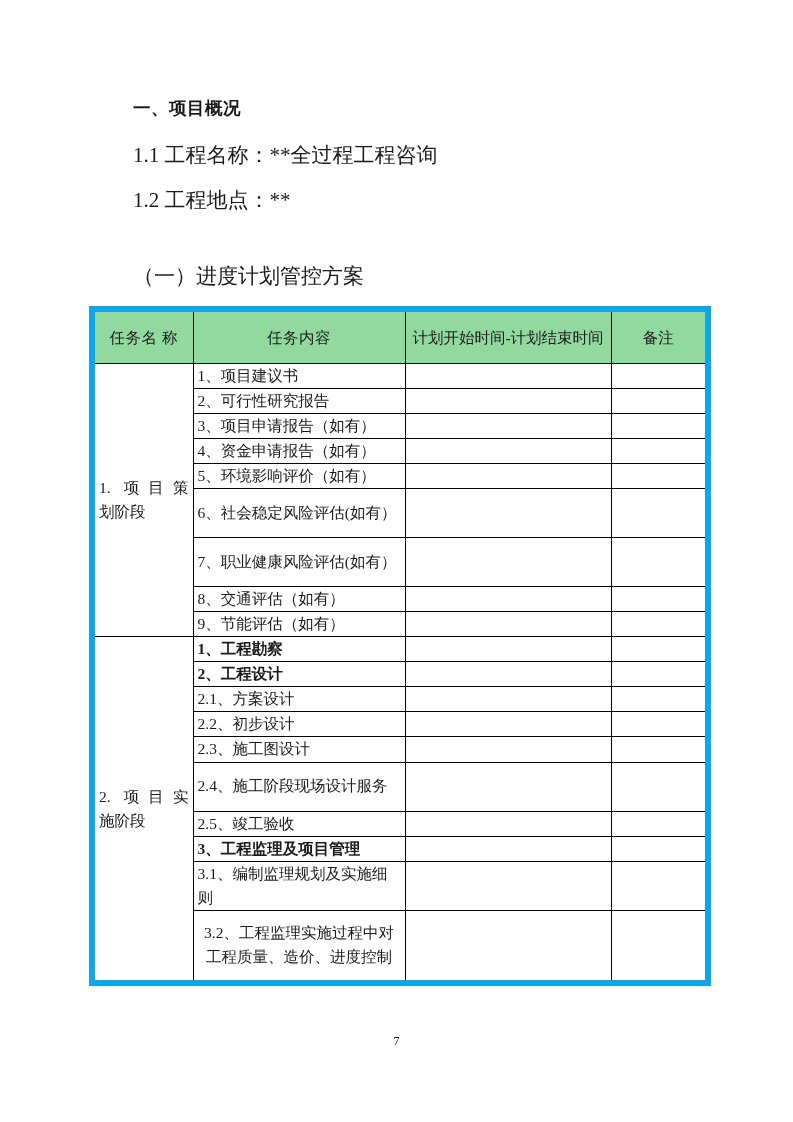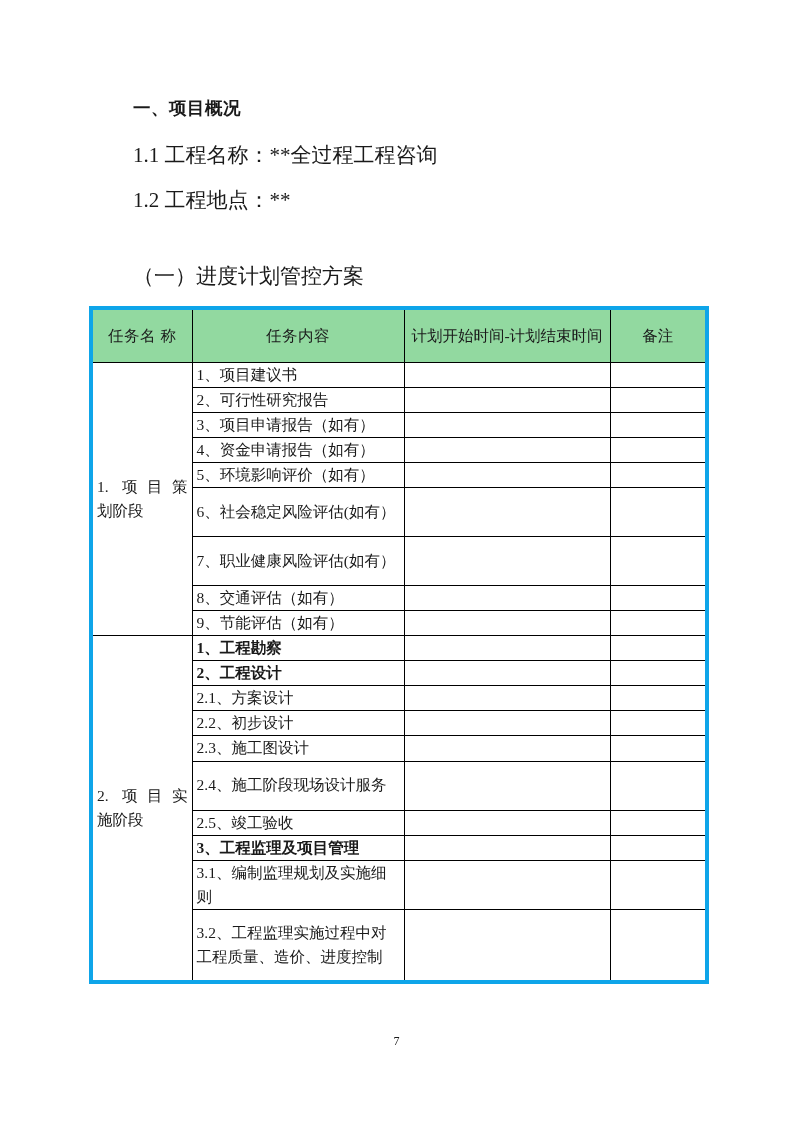--- a/index.html
+++ b/index.html
@@ -52,21 +52,21 @@
   .spacer-sm { height: 15px; }
   .spacer-md { height: 16px; }
   .spacer-lg { height: 14px; }
 
   
   table.plan {
     border-collapse: collapse;
     table-layout: fixed;
     width: 616px;
     margin: 0;
-    border: 4px solid #0ea5e9;
+    border: 6px solid #0ea5e9;
   }
   table.plan td,
   table.plan th {
     border: 1px solid #000;
     padding: 0 4px;
     vertical-align: middle;
     font-weight: normal;
     font-size: 15.5px;
     line-height: 1.55;
     box-sizing: border-box;
@@ -109,21 +109,21 @@
   td.task {
     text-align: left;
     padding-left: 6px;
     padding-right: 2px;
   }
   td.task.b { font-weight: bold; margin-left: 44px; }
   td.blank { }
 
   tr.r1 td { height: 24.5px; }
   tr.r2 td { height: 49px; margin-top: 25px; }
-  tr.r3 td { height: 73px; }
+  tr.r3 td { height: 73px; text-align: center; }
 
   
   .footer {
     position: absolute;
     left: 0;
     top: 1034px;
     width: 793px;
     text-align: center;
     font-size: 12px;
     font-family: "Liberation Serif", serif;

